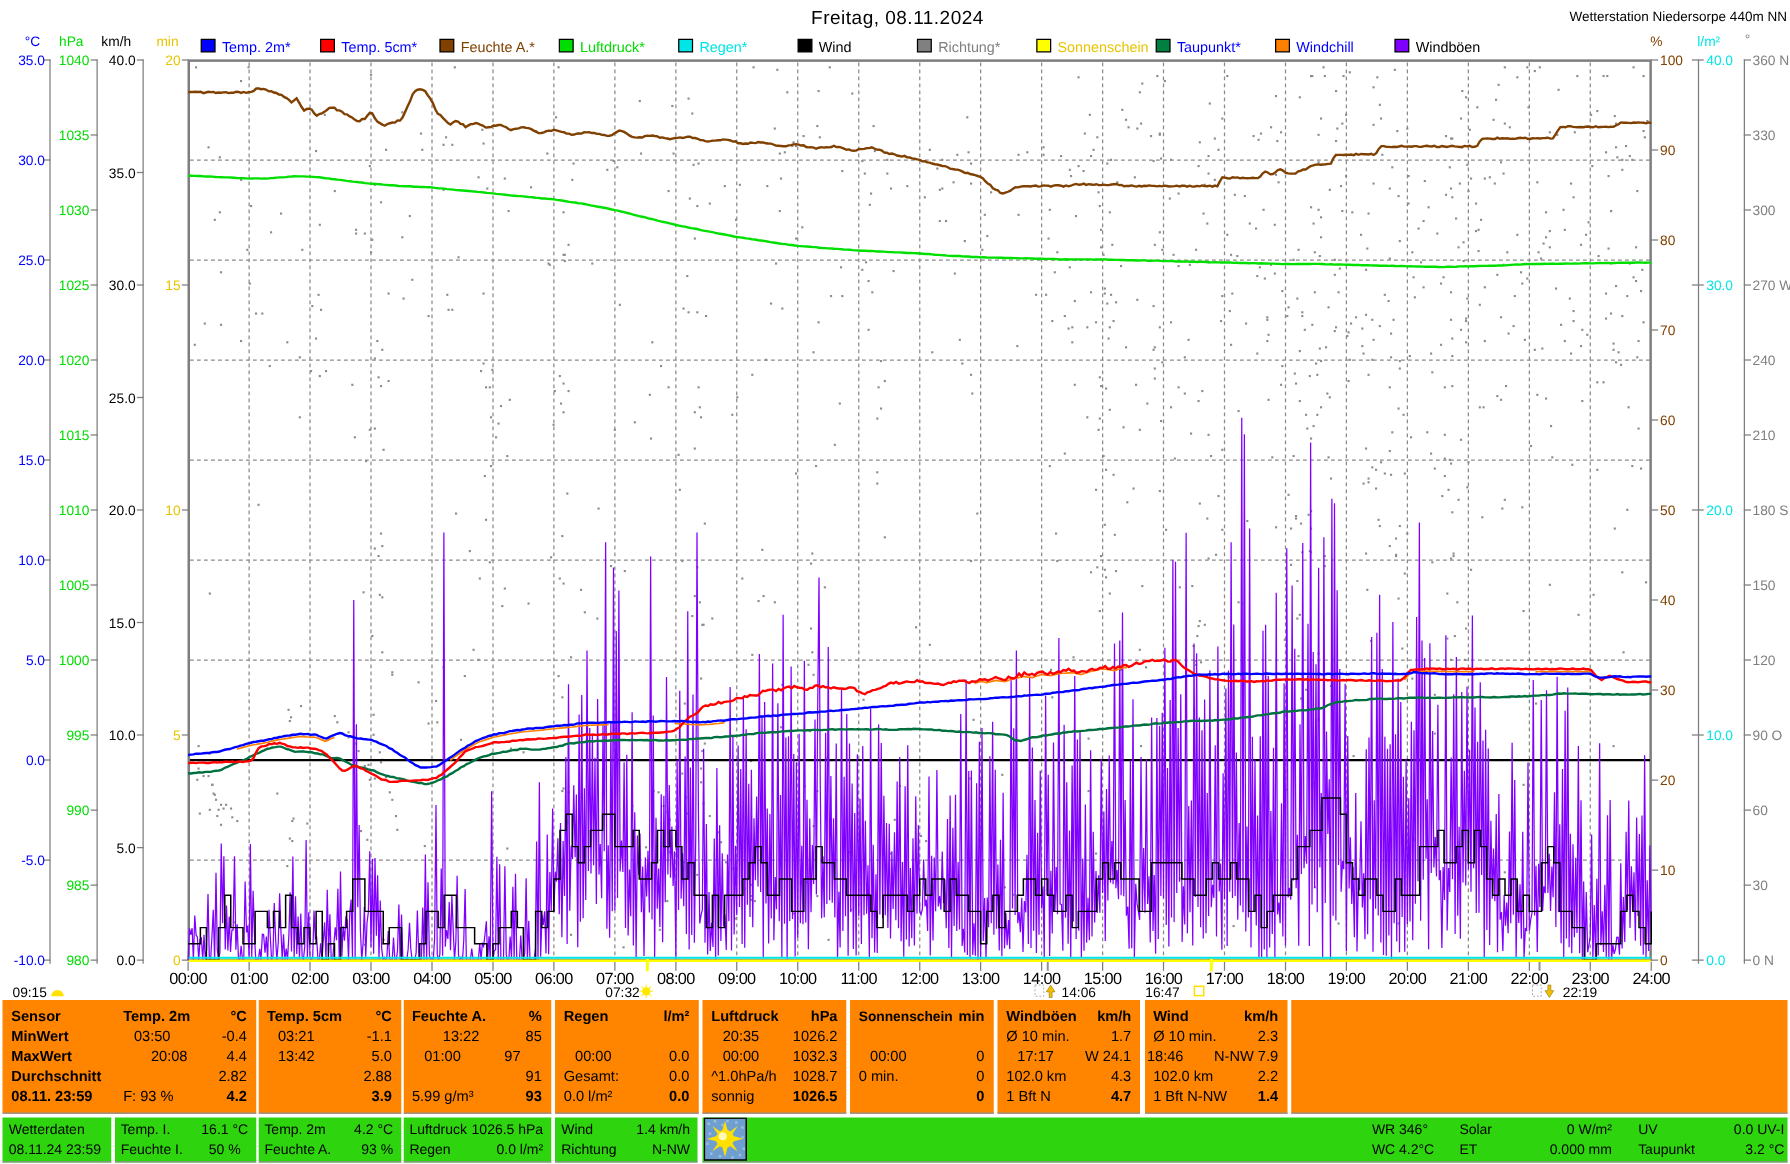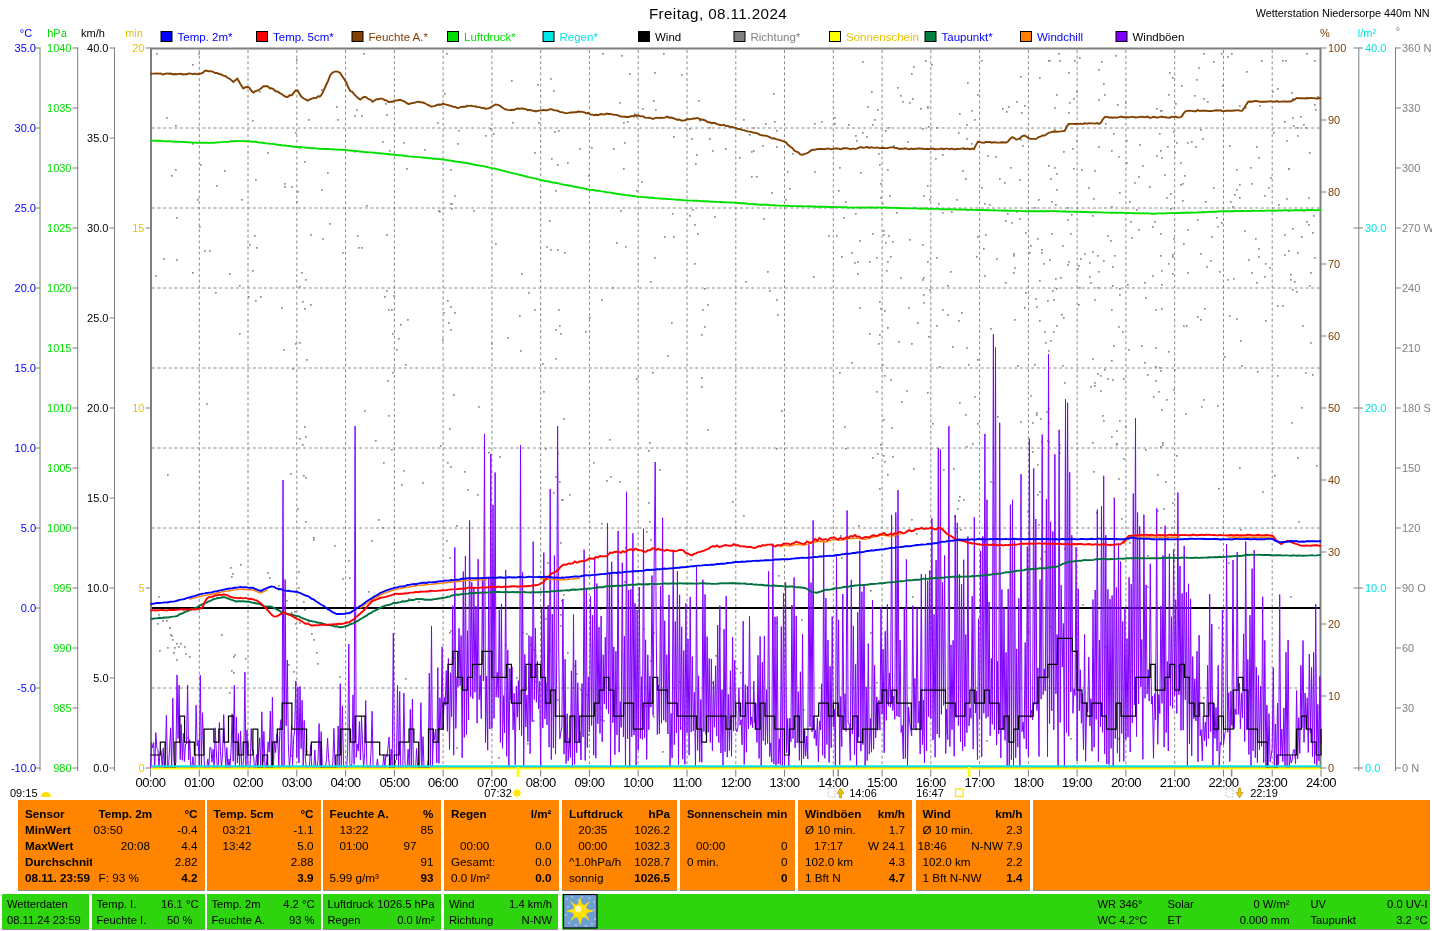--- a/index.html
+++ b/index.html
@@ -1391,21 +1391,21 @@
 <path d="M1123.5 543.9 L1125.9 540.9 L1128.4 538.0 L1130.8 537.8 L1133.2 537.6 L1135.7 537.3 L1138.1 537.1 L1140.5 536.9 L1143.0 536.9 L1145.4 537.0 L1147.9 537.0 L1150.3 537.0 L1152.7 537.1 L1155.2 537.1 L1157.6 537.2 L1160.1 537.2 L1162.5 537.2 L1164.9 537.2 L1167.4 537.2 L1169.8 537.2 L1172.2 537.2 L1174.7 537.2 L1177.1 537.2 L1179.6 537.1" fill="none" stroke="#ff8000" stroke-width="1.4"></path>
 <path d="M1228.3 537.2 L1230.9 537.2 L1233.5 537.2 L1236.1 537.2 L1238.7 537.2 L1241.2 537.2 L1243.8 537.2 L1246.4 537.2 L1249.0 537.2 L1251.6 537.2 L1254.2 537.2 L1256.7 537.2 L1259.3 537.2 L1261.9 537.2 L1264.5 537.2 L1267.1 537.2 L1269.6 537.2 L1272.2 537.2" fill="none" stroke="#ff8000" stroke-width="1.4"></path>
 <path d="M150.5 73.8 L152.5 73.6 L154.5 73.6 L156.6 73.4 L158.6 73.6 L160.6 73.4 L162.6 74.5 L164.6 74.0 L166.6 73.4 L168.7 73.7 L170.7 73.5 L172.7 74.4 L174.7 74.0 L176.7 74.2 L178.8 73.9 L180.8 73.8 L182.8 74.5 L184.8 74.2 L186.8 74.2 L188.8 73.4 L190.9 73.6 L192.9 74.3 L194.9 73.6 L196.9 74.3 L198.9 73.8 L201.0 73.5 L203.0 72.7 L205.0 70.7 L207.0 70.8 L209.0 71.4 L211.0 71.1 L213.1 71.8 L215.1 73.1 L217.1 72.9 L219.1 74.0 L221.1 74.4 L223.2 75.6 L225.2 75.9 L227.2 77.5 L229.2 78.5 L231.2 79.9 L233.2 82.0 L235.3 80.3 L237.3 78.7 L239.3 82.1 L241.3 85.6 L243.3 88.5 L245.4 87.2 L247.4 87.0 L249.4 87.7 L251.4 90.8 L253.4 92.6 L255.4 91.2 L257.5 90.7 L259.5 89.5 L261.5 88.0 L263.5 86.3 L265.5 86.2 L267.6 86.1 L269.6 88.2 L271.6 88.3 L273.6 89.3 L275.6 91.3 L277.6 91.5 L279.7 93.1 L281.7 94.0 L283.7 95.7 L285.7 96.8 L287.7 97.0 L289.7 95.2 L291.8 95.2 L293.8 92.6 L295.8 90.3 L297.8 90.7 L299.8 94.4 L301.9 97.3 L303.9 98.5 L305.9 99.7 L307.9 100.6 L309.9 99.3 L311.9 98.6 L314.0 98.0 L316.0 98.1 L318.0 96.3 L320.0 96.5 L322.0 94.0 L324.1 89.5 L326.1 85.0 L328.1 80.9 L330.1 75.4 L332.1 73.0 L334.1 71.8 L336.2 71.4 L338.2 71.9 L340.2 73.0 L342.2 76.2 L344.2 78.9 L346.3 82.5 L348.3 87.6 L350.3 91.0 L352.3 91.9 L354.3 94.3 L356.3 96.3 L358.4 98.4 L360.4 99.6 L362.4 97.9 L364.4 96.8 L366.4 97.3 L368.5 99.1 L370.5 99.5 L372.5 101.8 L374.5 100.5 L376.5 99.3 L378.5 99.3 L380.6 98.4 L382.6 98.9 L384.6 100.0 L386.6 100.6 L388.6 102.1 L390.7 101.8 L392.7 101.7 L394.7 100.4 L396.7 100.6 L398.7 100.0 L400.7 99.9 L402.8 101.0 L404.8 101.7 L406.8 103.2 L408.8 104.1 L410.8 103.3 L412.9 103.0 L414.9 102.7 L416.9 101.9 L418.9 101.8 L420.9 102.3 L422.9 102.5 L425.0 103.3 L427.0 104.5 L429.0 105.5 L431.0 106.5 L433.0 106.4 L435.1 105.9 L437.1 104.9 L439.1 104.5 L441.1 104.7 L443.1 103.8 L445.1 104.3 L447.2 104.9 L449.2 105.5 L451.2 105.8 L453.2 106.8 L455.2 106.9 L457.3 107.9 L459.3 107.6 L461.3 106.9 L463.3 106.7 L465.3 106.9 L467.3 105.8 L469.4 105.9 L471.4 105.7 L473.4 106.4 L475.4 106.3 L477.4 107.1 L479.5 107.1 L481.5 107.9 L483.5 108.0 L485.5 108.7 L487.5 108.6 L489.5 108.1 L491.6 106.7 L493.6 105.5 L495.6 104.4 L497.6 104.9 L499.6 105.7 L501.7 107.0 L503.7 108.5 L505.7 109.5 L507.7 109.9 L509.7 110.1 L511.7 109.8 L513.8 110.0 L515.8 108.9 L517.8 108.5 L519.8 108.7 L521.8 108.4 L523.8 108.8 L525.9 109.1 L527.9 110.2 L529.9 109.9 L531.9 110.5 L533.9 110.8 L536.0 111.4 L538.0 110.9 L540.0 110.4 L542.0 110.3 L544.0 109.9 L546.0 110.4 L548.1 109.9 L550.1 109.3 L552.1 109.4 L554.1 110.4 L556.1 110.4 L558.2 111.0 L560.2 112.1 L562.2 112.1 L564.2 112.9 L566.2 113.2 L568.2 112.9 L570.3 112.5 L572.3 112.5 L574.3 112.2 L576.3 112.2 L578.3 111.5 L580.4 111.7 L582.4 111.9 L584.4 112.4 L586.4 113.3 L588.4 113.0 L590.4 114.6 L592.5 114.6 L594.5 115.2 L596.5 114.8 L598.5 115.0 L600.5 114.0 L602.6 114.3 L604.6 114.5 L606.6 113.6 L608.6 114.0 L610.6 113.9 L612.6 114.6 L614.7 114.8 L616.7 114.9 L618.7 115.6 L620.7 116.5 L622.7 116.6 L624.8 116.8 L626.8 117.0 L628.8 117.0 L630.8 116.3 L632.8 116.1 L634.8 115.5 L636.9 115.3 L638.9 115.7 L640.9 116.4 L642.9 116.2 L644.9 117.6 L647.0 117.9 L649.0 117.7 L651.0 118.1 L653.0 119.0 L655.0 118.2 L657.0 117.7 L659.1 118.1 L661.1 117.8 L663.1 117.9 L665.1 117.6 L667.1 116.6 L669.2 117.7 L671.2 117.5 L673.2 118.1 L675.2 118.9 L677.2 119.8 L679.2 119.5 L681.3 120.5 L683.3 120.6 L685.3 120.3 L687.3 119.1 L689.3 119.3 L691.4 119.1 L693.4 118.5 L695.4 118.5 L697.4 117.9 L699.4 118.8 L701.4 119.7 L703.5 119.8 L705.5 120.5 L707.5 122.1 L709.5 122.2 L711.5 123.2 L713.6 122.8 L715.6 123.4 L717.6 124.4 L719.6 124.8 L721.6 125.3 L723.6 124.7 L725.7 125.9 L727.7 126.0 L729.7 126.7 L731.7 127.0 L733.7 127.5 L735.8 127.9 L737.8 129.1 L739.8 128.9 L741.8 129.9 L743.8 130.1 L745.8 130.8 L747.9 131.4 L749.9 131.6 L751.9 132.2 L753.9 132.8 L755.9 132.9 L757.9 133.6 L760.0 134.9 L762.0 135.2 L764.0 135.6 L766.0 135.7 L768.0 136.3 L770.1 137.3 L772.1 138.5 L774.1 138.2 L776.1 139.2 L778.1 139.6 L780.1 140.1 L782.2 140.8 L784.2 141.5 L786.2 142.6 L788.2 145.0 L790.2 146.8 L792.3 148.0 L794.3 150.6 L796.3 151.7 L798.3 152.3 L800.3 154.4 L802.3 154.8 L804.4 154.1 L806.4 153.4 L808.4 152.5 L810.4 150.9 L812.4 149.7 L814.5 149.9 L816.5 149.3 L818.5 149.0 L820.5 148.9 L822.5 149.0 L824.5 149.2 L826.6 148.7 L828.6 148.4 L830.6 149.3 L832.6 149.1 L834.6 148.4 L836.7 148.5 L838.7 148.6 L840.7 149.3 L842.7 148.5 L844.7 148.2 L846.7 148.2 L848.8 148.6 L850.8 149.3 L852.8 148.4 L854.8 149.1 L856.8 148.6 L858.9 147.6 L860.9 147.1 L862.9 147.8 L864.9 147.6 L866.9 146.9 L868.9 147.9 L871.0 147.3 L873.0 147.6 L875.0 147.9 L877.0 147.4 L879.0 148.1 L881.1 148.0 L883.1 147.7 L885.1 148.1 L887.1 148.1 L889.1 147.6 L891.1 147.4 L893.2 147.2 L895.2 148.1 L897.2 148.0 L899.2 149.0 L901.2 148.7 L903.3 148.8 L905.3 148.3 L907.3 148.9 L909.3 149.3 L911.3 148.6 L913.3 149.2 L915.4 148.6 L917.4 148.8 L919.4 148.3 L921.4 148.7 L923.4 148.7 L925.5 149.1 L927.5 148.7 L929.5 149.1 L931.5 148.5 L933.5 148.8 L935.5 149.2 L937.6 149.1 L939.6 148.9 L941.6 148.5 L943.6 149.2 L945.6 148.6 L947.7 148.6 L949.7 149.3 L951.7 148.6 L953.7 149.3 L955.7 149.2 L957.7 148.7 L959.8 149.1 L961.8 148.4 L963.8 148.8 L965.8 149.0 L967.8 148.5 L969.9 149.3 L971.9 148.5 L973.9 149.1 L975.9 145.1 L977.9 141.8 L979.9 142.1 L982.0 142.6 L984.0 142.8 L986.0 141.8 L988.0 142.1 L990.0 142.0 L992.0 142.7 L994.1 142.2 L996.1 142.5 L998.1 142.6 L1000.1 142.5 L1002.1 142.2 L1004.2 142.5 L1006.2 142.5 L1008.2 141.2 L1010.2 138.7 L1012.2 137.2 L1014.2 138.0 L1016.3 139.5 L1018.3 139.2 L1020.3 137.9 L1022.3 136.0 L1024.3 135.5 L1026.4 136.5 L1028.4 138.1 L1030.4 138.7 L1032.4 138.9 L1034.4 138.9 L1036.4 138.9 L1038.5 137.1 L1040.5 136.7 L1042.5 135.5 L1044.5 135.6 L1046.5 134.2 L1048.6 132.8 L1050.6 132.3 L1052.6 131.7 L1054.6 131.5 L1056.6 131.8 L1058.6 131.6 L1060.7 131.4 L1062.7 131.1 L1064.7 130.9 L1066.7 126.6 L1068.7 124.0 L1070.8 123.9 L1072.8 123.9 L1074.8 124.0 L1076.8 123.8 L1078.8 123.9 L1080.8 123.6 L1082.9 124.1 L1084.9 123.1 L1086.9 123.8 L1088.9 123.1 L1090.9 123.4 L1093.0 123.4 L1095.0 123.6 L1097.0 123.1 L1099.0 124.0 L1101.0 122.5 L1103.0 119.1 L1105.1 116.9 L1107.1 116.9 L1109.1 117.5 L1111.1 117.5 L1113.1 117.7 L1115.2 117.4 L1117.2 117.6 L1119.2 117.2 L1121.2 116.6 L1123.2 117.3 L1125.2 117.3 L1127.3 117.2 L1129.3 117.4 L1131.3 116.9 L1133.3 116.9 L1135.3 117.5 L1137.4 117.4 L1139.4 116.9 L1141.4 116.6 L1143.4 117.0 L1145.4 117.2 L1147.4 116.6 L1149.5 117.7 L1151.5 117.6 L1153.5 116.8 L1155.5 117.2 L1157.5 117.6 L1159.6 117.1 L1161.6 116.6 L1163.6 117.1 L1165.6 117.3 L1167.6 117.6 L1169.6 117.6 L1171.7 116.7 L1173.7 117.1 L1175.7 116.6 L1177.7 117.6 L1179.7 117.4 L1181.8 116.6 L1183.8 113.2 L1185.8 111.1 L1187.8 110.9 L1189.8 110.7 L1191.8 110.9 L1193.9 111.2 L1195.9 111.2 L1197.9 110.1 L1199.9 111.0 L1201.9 110.6 L1204.0 110.8 L1206.0 110.6 L1208.0 111.1 L1210.0 110.9 L1212.0 111.1 L1214.0 110.6 L1216.1 110.2 L1218.1 110.5 L1220.1 110.2 L1222.1 111.0 L1224.1 111.2 L1226.1 110.6 L1228.2 110.7 L1230.2 110.6 L1232.2 110.8 L1234.2 110.5 L1236.2 110.4 L1238.3 110.2 L1240.3 110.9 L1242.3 110.7 L1244.3 107.7 L1246.3 104.5 L1248.3 101.7 L1250.4 101.5 L1252.4 101.8 L1254.4 101.0 L1256.4 100.9 L1258.4 101.5 L1260.5 101.7 L1262.5 101.8 L1264.5 101.6 L1266.5 101.8 L1268.5 101.4 L1270.5 101.2 L1272.6 101.6 L1274.6 101.8 L1276.6 101.0 L1278.6 101.8 L1280.6 101.6 L1282.7 101.5 L1284.7 101.4 L1286.7 101.7 L1288.7 101.4 L1290.7 101.5 L1292.7 100.4 L1294.8 99.4 L1296.8 97.9 L1298.8 98.2 L1300.8 98.1 L1302.8 98.3 L1304.9 98.5 L1306.9 98.0 L1308.9 98.2 L1310.9 97.9 L1312.9 98.1 L1314.9 98.2 L1317.0 98.7 L1319.0 98.0 L1321.0 98.5" fill="none" stroke="#804000" stroke-width="1.9"></path>
 <path d="M150.5 140.5 L152.9 140.6 L155.4 140.7 L157.8 140.8 L160.3 140.8 L162.7 141.1 L165.1 141.2 L167.6 141.2 L170.0 141.3 L172.4 141.6 L174.9 141.7 L177.3 141.8 L179.8 141.9 L182.2 141.9 L184.6 142.0 L187.1 142.2 L189.5 142.4 L192.0 142.5 L194.4 142.6 L196.8 142.7 L199.3 142.9 L201.7 142.8 L204.1 142.7 L206.6 142.7 L209.0 142.9 L211.5 142.8 L213.9 142.9 L216.3 142.5 L218.8 142.4 L221.2 142.1 L223.7 141.9 L226.1 141.9 L228.5 141.7 L231.0 141.3 L233.4 141.2 L235.8 141.0 L238.3 141.1 L240.7 141.1 L243.2 141.1 L245.6 141.3 L248.0 141.3 L250.5 141.5 L252.9 141.7 L255.4 141.8 L257.8 142.2 L260.2 142.6 L262.7 142.7 L265.1 143.2 L267.6 143.4 L270.0 143.7 L272.4 143.9 L274.9 144.3 L277.3 144.7 L279.7 145.0 L282.2 145.3 L284.6 145.5 L287.1 145.8 L289.5 146.0 L291.9 146.5 L294.4 146.7 L296.8 147.1 L299.3 147.0 L301.7 147.3 L304.1 147.4 L306.6 147.7 L309.0 147.9 L311.4 148.2 L313.9 148.2 L316.3 148.4 L318.8 148.8 L321.2 148.9 L323.6 149.0 L326.1 149.0 L328.5 149.0 L331.0 149.4 L333.4 149.3 L335.8 149.6 L338.3 149.6 L340.7 149.7 L343.1 149.8 L345.6 149.9 L348.0 150.3 L350.5 150.6 L352.9 150.7 L355.3 150.9 L357.8 151.3 L360.2 151.5 L362.7 151.7 L365.1 152.1 L367.5 152.2 L370.0 152.4 L372.4 152.6 L374.8 152.8 L377.3 153.1 L379.7 153.2 L382.2 153.5 L384.6 153.7 L387.0 154.0 L389.5 154.3 L391.9 154.5 L394.4 154.7 L396.8 155.1 L399.2 155.3 L401.7 155.5 L404.1 155.8 L406.5 156.1 L409.0 156.4 L411.4 156.6 L413.9 156.8 L416.3 156.9 L418.7 157.1 L421.2 157.4 L423.6 157.7 L426.1 157.8 L428.5 158.2 L430.9 158.3 L433.4 158.8 L435.8 158.8 L438.2 159.1 L440.7 159.2 L443.1 159.5 L445.6 159.9 L448.0 160.2 L450.4 160.6 L452.9 161.0 L455.3 161.5 L457.8 161.8 L460.2 162.0 L462.6 162.6 L465.1 162.7 L467.5 163.2 L469.9 163.7 L472.4 164.3 L474.8 164.7 L477.3 165.2 L479.7 165.6 L482.1 166.0 L484.6 166.4 L487.0 167.0 L489.5 167.6 L491.9 168.1 L494.3 168.5 L496.8 169.2 L499.2 169.7 L501.7 170.4 L504.1 170.9 L506.5 171.7 L509.0 172.3 L511.4 172.9 L513.8 173.4 L516.3 173.9 L518.7 174.7 L521.2 175.2 L523.6 175.7 L526.0 176.5 L528.5 177.1 L530.9 177.6 L533.4 178.1 L535.8 178.7 L538.2 179.3 L540.7 180.0 L543.1 180.5 L545.5 181.0 L548.0 181.3 L550.4 182.0 L552.9 182.5 L555.3 182.8 L557.7 183.2 L560.2 183.9 L562.6 184.5 L565.1 184.9 L567.5 185.3 L569.9 185.7 L572.4 186.3 L574.8 186.8 L577.2 187.2 L579.7 187.6 L582.1 188.1 L584.6 188.6 L587.0 189.2 L589.4 189.6 L591.9 189.9 L594.3 190.2 L596.8 190.7 L599.2 190.9 L601.6 191.4 L604.1 191.6 L606.5 192.2 L608.9 192.4 L611.4 192.7 L613.8 193.2 L616.3 193.7 L618.7 194.0 L621.1 194.4 L623.6 194.8 L626.0 195.1 L628.5 195.3 L630.9 195.8 L633.3 196.0 L635.8 196.4 L638.2 196.7 L640.6 196.9 L643.1 197.1 L645.5 197.2 L648.0 197.4 L650.4 197.7 L652.8 197.7 L655.3 198.2 L657.7 198.4 L660.2 198.5 L662.6 198.7 L665.0 198.8 L667.5 199.0 L669.9 199.1 L672.3 199.3 L674.8 199.6 L677.2 199.7 L679.7 199.8 L682.1 200.1 L684.5 200.3 L687.0 200.4 L689.4 200.6 L691.9 200.6 L694.3 200.8 L696.7 200.7 L699.2 200.9 L701.6 201.2 L704.0 201.2 L706.5 201.3 L708.9 201.5 L711.4 201.7 L713.8 201.7 L716.2 201.9 L718.7 201.9 L721.1 202.0 L723.6 202.2 L726.0 202.4 L728.4 202.4 L730.9 202.5 L733.3 202.6 L735.8 202.8 L738.2 203.0 L740.6 203.2 L743.1 203.2 L745.5 203.5 L747.9 203.8 L750.4 203.9 L752.8 204.1 L755.3 204.2 L757.7 204.5 L760.1 204.7 L762.6 204.8 L765.0 204.8 L767.5 204.8 L769.9 205.1 L772.3 205.2 L774.8 205.2 L777.2 205.6 L779.6 205.6 L782.1 205.6 L784.5 205.9 L787.0 205.8 L789.4 206.0 L791.8 206.1 L794.3 206.1 L796.7 206.1 L799.2 206.2 L801.6 206.2 L804.0 206.4 L806.5 206.4 L808.9 206.3 L811.3 206.5 L813.8 206.5 L816.2 206.7 L818.7 206.7 L821.1 206.6 L823.5 206.7 L826.0 206.8 L828.4 207.0 L830.9 207.0 L833.3 206.9 L835.7 207.1 L838.2 207.1 L840.6 207.1 L843.0 207.2 L845.5 207.3 L847.9 207.5 L850.4 207.6 L852.8 207.4 L855.2 207.6 L857.7 207.5 L860.1 207.5 L862.6 207.5 L865.0 207.6 L867.4 207.5 L869.9 207.5 L872.3 207.5 L874.7 207.7 L877.2 207.5 L879.6 207.6 L882.1 207.5 L884.5 207.5 L886.9 207.8 L889.4 207.8 L891.8 207.9 L894.3 207.9 L896.7 208.0 L899.1 208.0 L901.6 208.2 L904.0 208.2 L906.4 208.2 L908.9 208.4 L911.3 208.4 L913.8 208.3 L916.2 208.3 L918.6 208.6 L921.1 208.7 L923.5 208.5 L926.0 208.5 L928.4 208.7 L930.8 208.9 L933.3 208.9 L935.7 208.8 L938.1 208.9 L940.6 209.2 L943.0 209.2 L945.5 209.2 L947.9 209.3 L950.3 209.2 L952.8 209.4 L955.2 209.3 L957.7 209.6 L960.1 209.5 L962.5 209.4 L965.0 209.6 L967.4 209.8 L969.9 209.9 L972.3 209.8 L974.7 209.9 L977.2 210.0 L979.6 210.0 L982.0 210.0 L984.5 210.0 L986.9 210.3 L989.4 210.2 L991.8 210.4 L994.2 210.3 L996.7 210.4 L999.1 210.6 L1001.6 210.5 L1004.0 210.5 L1006.4 210.8 L1008.9 210.6 L1011.3 210.8 L1013.7 210.8 L1016.2 210.9 L1018.6 210.9 L1021.1 211.1 L1023.5 211.1 L1025.9 211.3 L1028.4 211.2 L1030.8 211.2 L1033.3 211.3 L1035.7 211.3 L1038.1 211.2 L1040.6 211.2 L1043.0 211.1 L1045.4 211.2 L1047.9 211.2 L1050.3 211.1 L1052.8 211.1 L1055.2 211.1 L1057.6 211.2 L1060.1 211.4 L1062.5 211.5 L1065.0 211.4 L1067.4 211.7 L1069.8 211.6 L1072.3 211.6 L1074.7 211.7 L1077.1 211.8 L1079.6 211.7 L1082.0 212.0 L1084.5 212.0 L1086.9 211.9 L1089.3 212.2 L1091.8 212.2 L1094.2 212.2 L1096.7 212.3 L1099.1 212.4 L1101.5 212.4 L1104.0 212.6 L1106.4 212.6 L1108.8 212.6 L1111.3 212.7 L1113.7 212.6 L1116.2 212.8 L1118.6 212.9 L1121.0 212.8 L1123.5 212.9 L1125.9 213.1 L1128.4 213.0 L1130.8 213.1 L1133.2 213.2 L1135.7 213.2 L1138.1 213.3 L1140.5 213.4 L1143.0 213.3 L1145.4 213.4 L1147.9 213.4 L1150.3 213.6 L1152.7 213.7 L1155.2 213.7 L1157.6 213.4 L1160.1 213.4 L1162.5 213.5 L1164.9 213.4 L1167.4 213.1 L1169.8 213.1 L1172.2 213.0 L1174.7 213.1 L1177.1 212.9 L1179.6 213.0 L1182.0 212.8 L1184.4 212.7 L1186.9 212.7 L1189.3 212.7 L1191.8 212.5 L1194.2 212.6 L1196.6 212.6 L1199.1 212.3 L1201.5 212.4 L1204.0 212.3 L1206.4 212.1 L1208.8 211.9 L1211.3 211.7 L1213.7 211.6 L1216.1 211.7 L1218.6 211.4 L1221.0 211.2 L1223.5 211.3 L1225.9 211.1 L1228.3 211.2 L1230.8 211.2 L1233.2 211.2 L1235.7 211.0 L1238.1 211.1 L1240.5 210.9 L1243.0 211.0 L1245.4 211.1 L1247.8 211.0 L1250.3 211.0 L1252.7 210.8 L1255.2 210.9 L1257.6 210.9 L1260.0 210.8 L1262.5 210.9 L1264.9 210.7 L1267.4 210.6 L1269.8 210.6 L1272.2 210.7 L1274.7 210.7 L1277.1 210.5 L1279.5 210.4 L1282.0 210.5 L1284.4 210.4 L1286.9 210.3 L1289.3 210.5 L1291.7 210.4 L1294.2 210.3 L1296.6 210.2 L1299.1 210.1 L1301.5 210.2 L1303.9 210.1 L1306.4 210.2 L1308.8 210.0 L1311.2 210.0 L1313.7 210.1 L1316.1 210.2 L1318.6 210.1 L1321.0 210.0" fill="none" stroke="#00e000" stroke-width="1.9"></path>
 <path d="M150.5 618.6 L152.8 618.8 L155.0 618.4 L157.3 618.2 L159.5 617.8 L161.8 618.1 L164.0 617.5 L166.3 617.5 L168.5 617.5 L170.8 616.9 L173.0 616.6 L175.3 616.4 L177.5 615.8 L179.8 614.2 L182.0 613.5 L184.3 612.4 L186.5 611.3 L188.8 610.6 L191.0 609.6 L193.3 608.6 L195.5 607.8 L197.8 606.8 L200.0 605.4 L202.3 604.5 L204.5 603.1 L206.8 602.6 L209.0 601.3 L211.3 600.3 L213.5 599.2 L215.8 598.7 L218.0 598.0 L220.3 597.7 L222.5 597.3 L224.8 597.3 L227.0 598.2 L229.3 599.2 L231.5 599.7 L233.8 600.7 L236.0 601.5 L238.3 601.3 L240.5 601.1 L242.8 601.2 L245.0 601.5 L247.3 601.8 L249.5 601.7 L251.8 602.6 L254.0 602.8 L256.3 603.5 L258.5 603.5 L260.8 604.7 L263.0 605.6 L265.3 606.6 L267.6 606.5 L269.8 606.4 L272.1 606.9 L274.3 608.2 L276.6 609.3 L278.8 610.4 L281.1 611.8 L283.3 612.6 L285.6 613.2 L287.8 614.0 L290.1 614.2 L292.3 614.8 L294.6 615.5 L296.8 616.0 L299.1 616.4 L301.3 617.7 L303.6 618.7 L305.8 619.4 L308.1 620.3 L310.3 620.8 L312.6 621.5 L314.8 621.6 L317.1 622.5 L319.3 622.8 L321.6 623.1 L323.8 623.8 L326.1 624.6 L328.3 625.1 L330.6 625.4 L332.8 625.8 L335.1 626.5 L337.3 626.3 L339.6 627.3 L341.8 627.2 L344.1 626.7 L346.3 626.0 L348.6 625.2 L350.8 624.0 L353.1 623.3 L355.3 621.9 L357.6 621.1 L359.8 619.5 L362.1 618.3 L364.3 616.8 L366.6 615.6 L368.8 613.8 L371.1 612.9 L373.3 611.3 L375.6 610.4 L377.8 609.1 L380.1 607.9 L382.3 606.8 L384.6 605.9 L386.9 605.1 L389.1 604.8 L391.4 604.1 L393.6 603.0 L395.9 603.0 L398.1 602.5 L400.4 602.1 L402.6 601.3 L404.9 601.5 L407.1 600.8 L409.4 600.3 L411.6 599.9 L413.9 600.0 L416.1 599.0 L418.4 599.1 L420.6 598.9 L422.9 599.3 L425.1 599.7 L427.4 599.7 L429.6 599.7 L431.9 599.7 L434.1 599.1 L436.4 599.0 L438.6 598.5 L440.9 598.2 L443.1 597.7 L445.4 597.6 L447.6 596.8 L449.9 596.6 L452.1 595.5 L454.4 594.9 L456.6 594.5 L458.9 594.8 L461.1 594.2 L463.4 593.9 L465.6 593.9 L467.9 593.6 L470.1 593.0 L472.4 593.0 L474.6 593.2 L476.9 592.7 L479.1 592.7 L481.4 592.8 L483.6 592.4 L485.9 592.6 L488.1 592.4 L490.4 592.4 L492.6 591.9 L494.9 592.0 L497.1 591.9 L499.4 592.0 L501.7 592.1 L503.9 592.2 L506.2 591.9 L508.4 592.2 L510.7 592.1 L512.9 592.0 L515.2 592.2 L517.4 592.0 L519.7 592.4 L521.9 592.3 L524.2 591.9 L526.4 592.4 L528.7 592.4 L530.9 592.5 L533.2 592.0 L535.4 592.4 L537.7 592.2 L539.9 592.2 L542.2 591.9 L544.4 591.9 L546.7 591.8 L548.9 591.9 L551.2 591.3 L553.4 591.2 L555.7 591.1 L557.9 590.8 L560.2 590.8 L562.4 590.6 L564.7 590.4 L566.9 590.3 L569.2 590.5 L571.4 589.7 L573.7 589.5 L575.9 589.8 L578.2 589.6 L580.4 589.2 L582.7 589.2 L584.9 588.8 L587.2 588.8 L589.4 588.5 L591.7 588.4 L593.9 587.9 L596.2 587.8 L598.4 587.3 L600.7 587.3 L602.9 587.2 L605.2 586.5 L607.4 586.3 L609.7 586.2 L611.9 586.3 L614.2 586.0 L616.4 585.8 L618.7 585.7 L621.0 585.8 L623.2 585.5 L625.5 585.1 L627.7 585.1 L630.0 584.8 L632.2 584.8 L634.5 584.7 L636.7 584.5 L639.0 584.3 L641.2 584.3 L643.5 584.5 L645.7 584.2 L648.0 584.2 L650.2 583.9 L652.5 583.9 L654.7 584.0 L657.0 584.1 L659.2 583.9 L661.5 583.9 L663.7 583.5 L666.0 583.4 L668.2 583.8 L670.5 583.5 L672.7 583.3 L675.0 583.5 L677.2 583.7 L679.5 583.3 L681.7 583.4 L684.0 583.5 L686.2 583.4 L688.5 583.5 L690.7 583.5 L693.0 583.4 L695.2 583.6 L697.5 583.7 L699.7 583.4 L702.0 583.2 L704.2 583.3 L706.5 583.7 L708.7 583.4 L711.0 583.9 L713.2 583.9 L715.5 583.9 L717.7 583.8 L720.0 583.4 L722.2 583.3 L724.5 583.4 L726.7 583.2 L729.0 583.4 L731.2 583.0 L733.5 583.2 L735.8 583.2 L738.0 583.5 L740.3 583.5 L742.5 583.6 L744.8 583.5 L747.0 584.0 L749.3 584.1 L751.5 583.9 L753.8 584.6 L756.0 584.5 L758.3 584.9 L760.5 584.8 L762.8 585.0 L765.0 585.5 L767.3 585.2 L769.5 585.6 L771.8 585.7 L774.0 585.5 L776.3 585.7 L778.5 586.1 L780.8 585.9 L783.0 586.4 L785.3 586.3 L787.5 586.7 L789.8 586.5 L792.0 586.5 L794.3 586.8 L796.5 587.4 L798.8 587.3 L801.0 587.5 L803.3 587.7 L805.5 588.1 L807.8 589.2 L810.0 591.0 L812.3 592.4 L814.5 592.4 L816.8 592.8 L819.0 592.0 L821.3 591.4 L823.5 590.5 L825.8 589.8 L828.0 589.8 L830.3 589.6 L832.5 589.0 L834.8 588.3 L837.0 588.4 L839.3 587.9 L841.5 587.6 L843.8 587.0 L846.0 586.8 L848.3 586.8 L850.5 586.0 L852.8 586.0 L855.1 585.5 L857.3 585.4 L859.6 584.9 L861.8 585.2 L864.1 584.9 L866.3 584.7 L868.6 584.5 L870.8 584.0 L873.1 584.0 L875.3 583.9 L877.6 583.6 L879.8 583.2 L882.1 583.2 L884.3 583.0 L886.6 582.6 L888.8 582.4 L891.1 582.3 L893.3 582.1 L895.6 582.0 L897.8 581.6 L900.1 581.1 L902.3 581.2 L904.6 580.9 L906.8 580.5 L909.1 580.3 L911.3 580.4 L913.6 580.0 L915.8 579.6 L918.1 579.8 L920.3 579.5 L922.6 578.9 L924.8 578.6 L927.1 578.9 L929.3 578.7 L931.6 578.1 L933.8 578.2 L936.1 577.8 L938.3 578.1 L940.6 577.7 L942.8 577.7 L945.1 577.5 L947.3 577.1 L949.6 577.1 L951.8 576.8 L954.1 576.6 L956.3 576.7 L958.6 576.5 L960.8 576.8 L963.1 576.6 L965.3 576.6 L967.6 576.3 L969.9 576.6 L972.1 576.0 L974.4 576.3 L976.6 575.9 L978.9 575.7 L981.1 575.5 L983.4 575.6 L985.6 575.0 L987.9 574.6 L990.1 574.9 L992.4 574.2 L994.6 573.9 L996.9 573.8 L999.1 573.6 L1001.4 573.4 L1003.6 572.9 L1005.9 572.3 L1008.1 572.3 L1010.4 572.0 L1012.6 571.5 L1014.9 571.3 L1017.1 570.8 L1019.4 570.6 L1021.6 570.4 L1023.9 570.2 L1026.1 569.4 L1028.4 569.2 L1030.6 569.3 L1032.9 569.0 L1035.1 568.8 L1037.4 568.7 L1039.6 568.3 L1041.9 568.2 L1044.1 568.3 L1046.4 568.0 L1048.6 567.5 L1050.9 567.5 L1053.1 566.7 L1055.4 567.0 L1057.6 566.4 L1059.9 565.5 L1062.1 564.2 L1064.4 563.4 L1066.6 562.7 L1068.9 561.8 L1071.1 561.6 L1073.4 561.5 L1075.6 560.9 L1077.9 560.9 L1080.1 560.7 L1082.4 560.5 L1084.6 559.9 L1086.9 560.2 L1089.2 560.1 L1091.4 560.1 L1093.7 559.9 L1095.9 559.2 L1098.2 559.2 L1100.4 559.0 L1102.7 558.9 L1104.9 558.9 L1107.2 559.2 L1109.4 559.2 L1111.7 559.0 L1113.9 559.1 L1116.2 558.9 L1118.4 558.5 L1120.7 558.6 L1122.9 558.8 L1125.2 558.5 L1127.4 558.2 L1129.7 558.1 L1131.9 558.2 L1134.2 558.1 L1136.4 558.0 L1138.7 558.2 L1140.9 558.3 L1143.2 558.1 L1145.4 558.3 L1147.7 558.4 L1149.9 558.2 L1152.2 558.1 L1154.4 558.3 L1156.7 558.3 L1158.9 558.2 L1161.2 558.1 L1163.4 557.7 L1165.7 558.0 L1167.9 557.7 L1170.2 557.8 L1172.4 557.9 L1174.7 558.0 L1176.9 558.0 L1179.2 558.0 L1181.4 557.7 L1183.7 557.6 L1185.9 557.6 L1188.2 557.9 L1190.4 557.9 L1192.7 558.0 L1194.9 557.6 L1197.2 557.8 L1199.4 557.9 L1201.7 557.7 L1204.0 557.6 L1206.2 557.6 L1208.5 557.2 L1210.7 557.2 L1213.0 557.4 L1215.2 557.0 L1217.5 557.3 L1219.7 556.8 L1222.0 557.2 L1224.2 556.9 L1226.5 556.6 L1228.7 556.5 L1231.0 556.5 L1233.2 556.1 L1235.5 556.1 L1237.7 555.9 L1240.0 556.0 L1242.2 555.7 L1244.5 555.2 L1246.7 554.8 L1249.0 555.0 L1251.2 554.6 L1253.5 554.9 L1255.7 554.9 L1258.0 554.9 L1260.2 554.7 L1262.5 555.1 L1264.7 555.0 L1267.0 555.0 L1269.2 555.0 L1271.5 555.3 L1273.7 555.4 L1276.0 555.3 L1278.2 555.2 L1280.5 555.2 L1282.7 555.6 L1285.0 555.4 L1287.2 555.4 L1289.5 555.6 L1291.7 555.7 L1294.0 555.2 L1296.2 555.8 L1298.5 555.5 L1300.7 555.6 L1303.0 555.7 L1305.2 555.6 L1307.5 555.6 L1309.7 555.4 L1312.0 555.1 L1314.2 555.6 L1316.5 555.4 L1318.7 555.1 L1321.0 555.1" fill="none" stroke="#007040" stroke-width="1.9"></path>
 <path d="M150.5 610.5 L152.6 610.2 L154.7 610.1 L156.8 610.5 L158.9 610.1 L161.0 610.1 L163.0 610.0 L165.1 610.4 L167.2 610.4 L169.3 610.0 L171.4 609.7 L173.5 610.0 L175.6 609.7 L177.7 609.9 L179.8 609.4 L181.9 609.3 L183.9 609.7 L186.0 609.2 L188.1 609.9 L190.2 609.3 L192.3 609.2 L194.4 609.7 L196.5 609.1 L198.6 609.0 L200.7 608.5 L202.8 606.6 L204.8 602.1 L206.9 598.5 L209.0 597.2 L211.1 596.9 L213.2 596.5 L215.3 595.2 L217.4 595.3 L219.5 594.6 L221.6 595.1 L223.7 594.3 L225.7 594.9 L227.8 595.4 L229.9 596.8 L232.0 597.1 L234.1 597.9 L236.2 597.9 L238.3 598.3 L240.4 597.8 L242.5 598.4 L244.6 598.1 L246.6 598.1 L248.7 598.8 L250.8 599.0 L252.9 599.2 L255.0 600.1 L257.1 600.7 L259.2 602.2 L261.3 603.6 L263.4 606.0 L265.5 607.8 L267.6 610.1 L269.6 612.4 L271.7 614.8 L273.8 616.4 L275.9 616.6 L278.0 615.7 L280.1 614.4 L282.2 613.1 L284.3 612.6 L286.4 613.5 L288.5 614.7 L290.5 615.1 L292.6 616.5 L294.7 617.6 L296.8 618.8 L298.9 619.7 L301.0 620.8 L303.1 622.2 L305.2 623.6 L307.3 623.8 L309.4 624.3 L311.4 625.5 L313.5 625.5 L315.6 625.3 L317.7 625.4 L319.8 624.9 L321.9 624.6 L324.0 624.7 L326.1 624.7 L328.2 624.7 L330.3 624.5 L332.3 624.4 L334.4 624.3 L336.5 624.2 L338.6 623.7 L340.7 624.0 L342.8 623.8 L344.9 623.1 L347.0 622.5 L349.1 622.4 L351.2 620.7 L353.2 619.8 L355.3 617.6 L357.4 616.0 L359.5 614.2 L361.6 612.3 L363.7 610.5 L365.8 608.4 L367.9 605.6 L370.0 603.7 L372.1 601.2 L374.1 600.3 L376.2 599.6 L378.3 598.8 L380.4 597.7 L382.5 597.5 L384.6 597.1 L386.7 596.6 L388.8 595.9 L390.9 595.3 L393.0 594.7 L395.1 593.8 L397.1 593.8 L399.2 594.0 L401.3 593.7 L403.4 593.7 L405.5 593.3 L407.6 593.4 L409.7 592.6 L411.8 592.6 L413.9 592.5 L416.0 591.9 L418.0 592.2 L420.1 591.8 L422.2 591.4 L424.3 591.6 L426.4 591.4 L428.5 591.5 L430.6 590.8 L432.7 590.9 L434.8 591.1 L436.9 590.9 L438.9 590.6 L441.0 590.5 L443.1 590.4 L445.2 590.4 L447.3 589.9 L449.4 589.6 L451.5 589.4 L453.6 589.4 L455.7 589.2 L457.8 589.0 L459.8 588.7 L461.9 588.6 L464.0 588.7 L466.1 588.3 L468.2 587.6 L470.3 587.6 L472.4 587.9 L474.5 587.6 L476.6 587.9 L478.7 587.8 L480.7 587.6 L482.8 587.3 L484.9 587.8 L487.0 587.4 L489.1 587.0 L491.2 587.1 L493.3 586.8 L495.4 587.4 L497.5 586.7 L499.6 586.7 L501.7 587.3 L503.7 586.8 L505.8 586.5 L507.9 586.9 L510.0 586.5 L512.1 586.3 L514.2 586.2 L516.3 586.5 L518.4 586.7 L520.5 586.2 L522.6 586.4 L524.6 586.1 L526.7 586.2 L528.8 586.0 L530.9 585.8 L533.0 585.5 L535.1 585.3 L537.2 585.1 L539.3 584.5 L541.4 583.0 L543.5 582.1 L545.5 579.5 L547.6 577.2 L549.7 575.5 L551.8 573.4 L553.9 572.6 L556.0 571.4 L558.1 570.0 L560.2 567.5 L562.3 565.4 L564.4 564.4 L566.4 564.8 L568.5 563.4 L570.6 563.8 L572.7 563.4 L574.8 561.5 L576.9 562.7 L579.0 561.7 L581.1 561.3 L583.2 561.1 L585.3 560.8 L587.3 560.0 L589.4 558.3 L591.5 558.5 L593.6 558.7 L595.7 557.0 L597.8 557.5 L599.9 556.0 L602.0 556.3 L604.1 556.4 L606.2 556.4 L608.2 554.6 L610.3 552.6 L612.4 552.9 L614.5 552.0 L616.6 551.7 L618.7 551.7 L620.8 552.9 L622.9 551.2 L625.0 552.2 L627.1 550.6 L629.2 549.7 L631.2 549.3 L633.3 550.6 L635.4 548.7 L637.5 549.8 L639.6 550.2 L641.7 550.4 L643.8 551.7 L645.9 551.8 L648.0 550.3 L650.1 550.2 L652.1 548.5 L654.2 548.2 L656.3 549.9 L658.4 548.9 L660.5 549.8 L662.6 550.0 L664.7 550.8 L666.8 549.8 L668.9 550.4 L671.0 550.8 L673.0 550.8 L675.1 551.2 L677.2 550.9 L679.3 550.0 L681.4 549.9 L683.5 550.4 L685.6 552.9 L687.7 553.5 L689.8 554.6 L691.9 555.4 L693.9 553.9 L696.0 553.3 L698.1 552.1 L700.2 551.9 L702.3 551.1 L704.4 550.6 L706.5 549.3 L708.6 548.8 L710.7 547.1 L712.8 546.1 L714.8 546.7 L716.9 545.5 L719.0 547.0 L721.1 546.5 L723.2 545.8 L725.3 545.1 L727.4 545.5 L729.5 545.7 L731.6 545.7 L733.7 544.1 L735.8 545.4 L737.8 545.0 L739.9 546.3 L742.0 546.4 L744.1 546.3 L746.2 546.8 L748.3 547.1 L750.4 546.8 L752.5 547.6 L754.6 548.1 L756.7 547.2 L758.7 546.1 L760.8 546.4 L762.9 545.0 L765.0 545.6 L767.1 544.6 L769.2 544.6 L771.3 544.4 L773.4 545.8 L775.5 546.4 L777.6 545.0 L779.6 545.4 L781.7 544.9 L783.8 543.4 L785.9 543.8 L788.0 543.4 L790.1 544.5 L792.2 543.6 L794.3 542.8 L796.4 541.6 L798.5 542.5 L800.5 543.1 L802.6 543.9 L804.7 543.8 L806.8 541.4 L808.9 542.4 L811.0 542.8 L813.1 541.6 L815.2 538.9 L817.3 540.9 L819.4 537.9 L821.4 539.5 L823.5 539.8 L825.6 539.0 L827.7 540.2 L829.8 538.3 L831.9 537.6 L834.0 537.2 L836.1 538.7 L838.2 539.6 L840.3 537.7 L842.3 539.1 L844.4 538.3 L846.5 537.3 L848.6 537.8 L850.7 536.1 L852.8 536.6 L854.9 535.0 L857.0 536.7 L859.1 536.4 L861.2 538.3 L863.3 537.8 L865.3 537.0 L867.4 537.1 L869.5 537.5 L871.6 535.9 L873.7 535.1 L875.8 536.0 L877.9 535.6 L880.0 534.2 L882.1 534.3 L884.2 532.9 L886.2 535.0 L888.3 535.0 L890.4 533.6 L892.5 534.7 L894.6 533.2 L896.7 533.8 L898.8 532.1 L900.9 532.0 L903.0 533.5 L905.1 532.8 L907.1 531.4 L909.2 530.1 L911.3 531.2 L913.4 530.8 L915.5 529.3 L917.6 528.7 L919.7 528.9 L921.8 527.8 L923.9 528.9 L926.0 528.5 L928.0 528.6 L930.1 528.0 L932.2 528.0 L934.3 529.3 L936.4 529.2 L938.5 527.8 L940.6 528.1 L942.7 529.5 L944.8 531.8 L946.9 533.8 L948.9 535.1 L951.0 536.2 L953.1 537.5 L955.2 539.1 L957.3 539.5 L959.4 540.4 L961.5 540.6 L963.6 541.1 L965.7 541.6 L967.8 542.7 L969.9 542.8 L971.9 543.5 L974.0 543.5 L976.1 543.9 L978.2 544.2 L980.3 544.5 L982.4 544.7 L984.5 544.9 L986.6 544.9 L988.7 544.6 L990.8 545.0 L992.8 544.5 L994.9 544.7 L997.0 545.2 L999.1 545.2 L1001.2 544.9 L1003.3 545.6 L1005.4 545.0 L1007.5 545.1 L1009.6 544.7 L1011.7 545.1 L1013.7 544.4 L1015.8 544.7 L1017.9 544.4 L1020.0 543.9 L1022.1 543.7 L1024.2 543.8 L1026.3 543.7 L1028.4 543.5 L1030.5 543.6 L1032.6 543.7 L1034.6 543.7 L1036.7 543.6 L1038.8 543.4 L1040.9 543.4 L1043.0 543.8 L1045.1 543.4 L1047.2 544.0 L1049.3 543.6 L1051.4 543.7 L1053.5 543.8 L1055.5 543.7 L1057.6 543.9 L1059.7 543.7 L1061.8 544.2 L1063.9 544.1 L1066.0 544.0 L1068.1 544.1 L1070.2 544.5 L1072.3 544.3 L1074.4 544.0 L1076.4 544.3 L1078.5 544.0 L1080.6 544.0 L1082.7 544.2 L1084.8 544.6 L1086.9 544.3 L1089.0 544.0 L1091.1 544.5 L1093.2 544.7 L1095.3 544.2 L1097.4 544.5 L1099.4 544.7 L1101.5 544.5 L1103.6 544.2 L1105.7 544.5 L1107.8 544.8 L1109.9 545.0 L1112.0 544.7 L1114.1 544.9 L1116.2 544.3 L1118.3 544.4 L1120.3 544.4 L1122.4 542.8 L1124.5 540.8 L1126.6 538.0 L1128.7 535.9 L1130.8 535.8 L1132.9 535.6 L1135.0 535.6 L1137.1 535.5 L1139.2 535.4 L1141.2 534.7 L1143.3 535.2 L1145.4 534.7 L1147.5 534.9 L1149.6 535.2 L1151.7 534.7 L1153.8 535.4 L1155.9 535.4 L1158.0 534.9 L1160.1 535.3 L1162.1 534.9 L1164.2 535.2 L1166.3 535.6 L1168.4 534.9 L1170.5 534.8 L1172.6 535.2 L1174.7 535.0 L1176.8 535.0 L1178.9 535.5 L1181.0 534.9 L1183.0 535.1 L1185.1 534.9 L1187.2 535.4 L1189.3 535.1 L1191.4 535.2 L1193.5 534.6 L1195.6 535.3 L1197.7 535.3 L1199.8 535.0 L1201.9 534.7 L1204.0 535.2 L1206.0 534.8 L1208.1 534.8 L1210.2 534.9 L1212.3 535.1 L1214.4 534.9 L1216.5 535.4 L1218.6 535.3 L1220.7 534.9 L1222.8 535.4 L1224.9 535.4 L1226.9 535.5 L1229.0 535.2 L1231.1 534.9 L1233.2 535.5 L1235.3 535.2 L1237.4 534.9 L1239.5 535.5 L1241.6 535.2 L1243.7 535.4 L1245.8 535.2 L1247.8 534.8 L1249.9 534.9 L1252.0 535.3 L1254.1 535.4 L1256.2 535.2 L1258.3 534.8 L1260.4 535.4 L1262.5 535.4 L1264.6 535.3 L1266.7 534.8 L1268.7 535.4 L1270.8 535.4 L1272.9 536.1 L1275.0 538.6 L1277.1 541.1 L1279.2 542.7 L1281.3 544.0 L1283.4 542.6 L1285.5 541.7 L1287.6 540.7 L1289.6 541.3 L1291.7 542.4 L1293.8 543.2 L1295.9 543.8 L1298.0 544.3 L1300.1 545.3 L1302.2 545.8 L1304.3 545.7 L1306.4 545.4 L1308.5 545.6 L1310.5 545.8 L1312.6 545.5 L1314.7 545.2 L1316.8 545.2 L1318.9 545.8 L1321.0 545.8" fill="none" stroke="#ff0000" stroke-width="1.9"></path>
 <path d="M150.5 604.0 L152.6 603.7 L154.7 603.5 L156.8 602.9 L158.9 603.0 L161.0 602.9 L163.0 602.6 L165.1 602.4 L167.2 602.4 L169.3 601.9 L171.4 601.6 L173.5 601.6 L175.6 601.2 L177.7 600.5 L179.8 599.8 L181.9 599.4 L183.9 599.2 L186.0 598.4 L188.1 597.7 L190.2 597.3 L192.3 596.5 L194.4 596.1 L196.5 595.3 L198.6 594.7 L200.7 594.2 L202.8 593.6 L204.8 593.4 L206.9 593.0 L209.0 592.6 L211.1 592.6 L213.2 591.9 L215.3 591.4 L217.4 591.3 L219.5 590.4 L221.6 590.2 L223.7 589.6 L225.7 589.3 L227.8 588.8 L229.9 588.5 L232.0 588.4 L234.1 587.8 L236.2 587.8 L238.3 587.4 L240.4 586.9 L242.5 587.4 L244.6 587.3 L246.6 587.2 L248.7 587.9 L250.8 587.6 L252.9 587.7 L255.0 588.8 L257.1 589.6 L259.2 590.5 L261.3 590.9 L263.4 589.7 L265.5 588.6 L267.6 587.9 L269.6 587.0 L271.7 586.4 L273.8 586.8 L275.9 588.1 L278.0 588.7 L280.1 589.0 L282.2 589.6 L284.3 590.3 L286.4 590.9 L288.5 590.8 L290.5 591.2 L292.6 591.4 L294.7 591.7 L296.8 591.8 L298.9 592.7 L301.0 593.3 L303.1 594.5 L305.2 595.3 L307.3 596.0 L309.4 597.0 L311.4 598.6 L313.5 599.3 L315.6 601.0 L317.7 602.2 L319.8 603.8 L321.9 605.0 L324.0 606.0 L326.1 607.9 L328.2 609.4 L330.3 610.5 L332.3 612.1 L334.4 612.9 L336.5 614.0 L338.6 614.0 L340.7 614.0 L342.8 613.9 L344.9 613.7 L347.0 613.3 L349.1 613.2 L351.2 612.1 L353.2 610.8 L355.3 609.5 L357.4 608.0 L359.5 606.4 L361.6 605.2 L363.7 603.7 L365.8 602.1 L367.9 600.5 L370.0 599.3 L372.1 598.2 L374.1 596.6 L376.2 595.6 L378.3 594.4 L380.4 592.8 L382.5 592.1 L384.6 591.2 L386.7 590.3 L388.8 589.7 L390.9 588.8 L393.0 588.4 L395.1 587.4 L397.1 587.6 L399.2 586.6 L401.3 586.5 L403.4 586.4 L405.5 585.8 L407.6 584.9 L409.7 584.8 L411.8 584.4 L413.9 584.0 L416.0 584.2 L418.0 583.6 L420.1 583.3 L422.2 582.8 L424.3 582.7 L426.4 583.0 L428.5 582.3 L430.6 582.4 L432.7 582.3 L434.8 582.2 L436.9 581.7 L438.9 581.4 L441.0 581.2 L443.1 581.1 L445.2 580.5 L447.3 580.6 L449.4 580.5 L451.5 580.0 L453.6 580.2 L455.7 579.8 L457.8 579.8 L459.8 579.5 L461.9 578.7 L464.0 578.7 L466.1 578.5 L468.2 578.3 L470.3 578.2 L472.4 578.2 L474.5 578.2 L476.6 578.3 L478.7 578.3 L480.7 578.1 L482.8 577.9 L484.9 578.1 L487.0 577.6 L489.1 577.8 L491.2 577.8 L493.3 577.7 L495.4 577.6 L497.5 577.7 L499.6 577.3 L501.7 577.5 L503.7 577.7 L505.8 577.7 L507.9 577.1 L510.0 577.3 L512.1 577.5 L514.2 577.2 L516.3 577.6 L518.4 577.0 L520.5 576.9 L522.6 577.1 L524.6 577.4 L526.7 577.1 L528.8 576.8 L530.9 576.9 L533.0 577.1 L535.1 577.1 L537.2 577.1 L539.3 576.8 L541.4 577.0 L543.5 577.0 L545.5 576.8 L547.6 576.9 L549.7 577.3 L551.8 577.3 L553.9 577.8 L556.0 577.4 L558.1 577.6 L560.2 577.9 L562.3 577.5 L564.4 577.8 L566.4 577.2 L568.5 577.5 L570.6 576.9 L572.7 576.8 L574.8 576.5 L576.9 576.4 L579.0 576.6 L581.1 576.2 L583.2 575.8 L585.3 575.4 L587.3 575.3 L589.4 575.5 L591.5 575.1 L593.6 574.9 L595.7 574.8 L597.8 574.6 L599.9 574.2 L602.0 574.1 L604.1 574.0 L606.2 573.7 L608.2 573.2 L610.3 573.2 L612.4 572.9 L614.5 572.6 L616.6 573.0 L618.7 572.3 L620.8 572.6 L622.9 572.4 L625.0 571.9 L627.1 571.7 L629.2 571.6 L631.2 571.5 L633.3 571.2 L635.4 571.2 L637.5 571.1 L639.6 570.9 L641.7 570.9 L643.8 570.7 L645.9 570.0 L648.0 569.8 L650.1 570.0 L652.1 569.8 L654.2 569.8 L656.3 569.3 L658.4 569.3 L660.5 569.3 L662.6 568.7 L664.7 568.5 L666.8 568.9 L668.9 568.5 L671.0 568.4 L673.0 568.0 L675.1 568.0 L677.2 567.8 L679.3 567.7 L681.4 567.3 L683.5 567.2 L685.6 567.0 L687.7 566.7 L689.8 566.6 L691.9 566.1 L693.9 566.3 L696.0 565.9 L698.1 565.6 L700.2 565.6 L702.3 565.4 L704.4 565.1 L706.5 565.0 L708.6 565.1 L710.7 564.8 L712.8 564.7 L714.8 564.6 L716.9 564.0 L719.0 564.0 L721.1 563.8 L723.2 563.8 L725.3 563.6 L727.4 563.0 L729.5 562.9 L731.6 562.7 L733.7 562.3 L735.8 562.0 L737.8 562.0 L739.9 562.1 L742.0 561.5 L744.1 561.9 L746.2 561.5 L748.3 561.3 L750.4 561.4 L752.5 560.9 L754.6 560.9 L756.7 560.7 L758.7 561.0 L760.8 560.4 L762.9 560.6 L765.0 560.3 L767.1 560.1 L769.2 560.2 L771.3 560.1 L773.4 560.0 L775.5 559.4 L777.6 559.5 L779.6 559.5 L781.7 559.3 L783.8 559.1 L785.9 559.3 L788.0 559.2 L790.1 559.1 L792.2 558.6 L794.3 558.5 L796.4 558.1 L798.5 558.2 L800.5 557.9 L802.6 557.7 L804.7 557.9 L806.8 557.8 L808.9 557.6 L811.0 557.5 L813.1 557.1 L815.2 557.0 L817.3 557.1 L819.4 556.4 L821.4 556.5 L823.5 556.2 L825.6 556.1 L827.7 555.9 L829.8 555.8 L831.9 555.9 L834.0 555.7 L836.1 555.0 L838.2 555.0 L840.3 554.9 L842.3 554.2 L844.4 554.0 L846.5 553.7 L848.6 553.7 L850.7 553.6 L852.8 552.9 L854.9 553.0 L857.0 552.5 L859.1 552.2 L861.2 552.2 L863.3 552.1 L865.3 551.4 L867.4 551.0 L869.5 550.9 L871.6 550.3 L873.7 550.6 L875.8 550.0 L877.9 549.9 L880.0 549.5 L882.1 549.4 L884.2 549.2 L886.2 548.7 L888.3 548.4 L890.4 548.0 L892.5 547.9 L894.6 547.7 L896.7 547.4 L898.8 547.1 L900.9 547.0 L903.0 546.8 L905.1 546.3 L907.1 546.2 L909.2 546.3 L911.3 546.0 L913.4 545.6 L915.5 545.2 L917.6 545.0 L919.7 544.9 L921.8 544.5 L923.9 544.6 L926.0 544.4 L928.0 544.0 L930.1 543.8 L932.2 543.7 L934.3 543.1 L936.4 543.3 L938.5 542.6 L940.6 542.1 L942.7 541.8 L944.8 541.9 L946.9 541.2 L948.9 541.1 L951.0 540.6 L953.1 540.7 L955.2 540.2 L957.3 540.0 L959.4 539.5 L961.5 539.7 L963.6 539.7 L965.7 539.8 L967.8 539.4 L969.9 539.7 L971.9 539.2 L974.0 539.6 L976.1 539.5 L978.2 538.9 L980.3 539.2 L982.4 539.0 L984.5 539.3 L986.6 539.4 L988.7 539.3 L990.8 538.9 L992.8 539.4 L994.9 538.9 L997.0 539.0 L999.1 539.1 L1001.2 539.3 L1003.3 539.1 L1005.4 538.9 L1007.5 539.1 L1009.6 539.3 L1011.7 539.0 L1013.7 538.8 L1015.8 539.0 L1017.9 539.2 L1020.0 539.2 L1022.1 538.9 L1024.2 539.2 L1026.3 539.2 L1028.4 539.0 L1030.5 539.1 L1032.6 538.9 L1034.6 539.2 L1036.7 539.0 L1038.8 538.9 L1040.9 539.2 L1043.0 539.0 L1045.1 539.1 L1047.2 538.9 L1049.3 539.1 L1051.4 539.1 L1053.5 539.2 L1055.5 539.0 L1057.6 539.5 L1059.7 539.4 L1061.8 539.0 L1063.9 539.0 L1066.0 539.5 L1068.1 538.9 L1070.2 539.1 L1072.3 539.0 L1074.4 539.1 L1076.4 539.3 L1078.5 539.4 L1080.6 539.0 L1082.7 539.0 L1084.8 539.1 L1086.9 539.2 L1089.0 539.1 L1091.1 538.7 L1093.2 539.0 L1095.3 539.1 L1097.4 538.6 L1099.4 538.6 L1101.5 539.1 L1103.6 539.1 L1105.7 538.8 L1107.8 539.0 L1109.9 539.0 L1112.0 538.9 L1114.1 539.2 L1116.2 539.0 L1118.3 539.3 L1120.3 539.3 L1122.4 539.1 L1124.5 539.2 L1126.6 538.8 L1128.7 538.7 L1130.8 537.7 L1132.9 537.8 L1135.0 538.1 L1137.1 538.5 L1139.2 538.6 L1141.2 538.4 L1143.3 538.9 L1145.4 538.7 L1147.5 538.6 L1149.6 538.9 L1151.7 539.3 L1153.8 539.2 L1155.9 539.4 L1158.0 539.4 L1160.1 539.3 L1162.1 539.4 L1164.2 539.1 L1166.3 539.2 L1168.4 539.3 L1170.5 539.4 L1172.6 539.4 L1174.7 539.4 L1176.8 539.2 L1178.9 539.4 L1181.0 539.1 L1183.0 539.2 L1185.1 538.9 L1187.2 539.2 L1189.3 538.8 L1191.4 538.7 L1193.5 538.7 L1195.6 539.1 L1197.7 538.6 L1199.8 538.9 L1201.9 538.7 L1204.0 539.0 L1206.0 538.9 L1208.1 539.2 L1210.2 538.9 L1212.3 539.1 L1214.4 538.8 L1216.5 539.0 L1218.6 539.2 L1220.7 539.5 L1222.8 539.3 L1224.9 539.3 L1226.9 539.3 L1229.0 539.1 L1231.1 539.5 L1233.2 539.2 L1235.3 538.9 L1237.4 538.9 L1239.5 539.1 L1241.6 539.1 L1243.7 539.1 L1245.8 538.9 L1247.8 539.0 L1249.9 539.2 L1252.0 539.2 L1254.1 538.9 L1256.2 539.2 L1258.3 539.1 L1260.4 539.3 L1262.5 539.1 L1264.6 539.2 L1266.7 538.9 L1268.7 538.9 L1270.8 538.9 L1272.9 539.2 L1275.0 540.6 L1277.1 541.4 L1279.2 542.0 L1281.3 542.1 L1283.4 542.0 L1285.5 541.9 L1287.6 541.7 L1289.6 541.3 L1291.7 541.0 L1293.8 541.2 L1295.9 541.0 L1298.0 541.5 L1300.1 541.7 L1302.2 541.5 L1304.3 541.8 L1306.4 541.3 L1308.5 541.3 L1310.5 541.1 L1312.6 541.2 L1314.7 541.1 L1316.8 541.4 L1318.9 541.2 L1321.0 541.2" fill="none" stroke="#0000ff" stroke-width="1.9"></path>
 <line x1="151" y1="766.2" x2="1320.5" y2="766.2" stroke="#00e5e5" stroke-width="1.7"></line>
 <line x1="151" y1="768.6" x2="1320.5" y2="768.6" stroke="#ffff00" stroke-width="2.0"></line>
 </svg>
-<div class="oc" style="left:2px;top:799.7px;width:102px;height:91.6px;background:#ff8400;margin-left:16px;">
+<div class="oc" style="left:2px;top:799.7px;width:102px;height:91.6px;background:#ff8400;">
     <div class="tr">
       <span class="tl" style="left:7px;font-weight:bold">Sensor</span>
     </div>
     <div class="tr">
       <span class="tl" style="left:7px;font-weight:bold">MinWert</span>
     </div>
     <div class="tr">
       <span class="tl" style="left:7px;font-weight:bold">MaxWert</span>
     </div>
     <div class="tr">
@@ -1414,21 +1414,21 @@
     <div class="tr">
       <span class="tl" style="left:7px;font-weight:bold">08.11. 23:59</span>
     </div>
   </div>
 <div class="oc" style="left:91.5px;top:799.7px;width:113px;height:91.6px;background:#ff8400;">
     <div class="tr">
       <span class="tl" style="left:7px;font-weight:bold">Temp. 2m</span>
       <span class="trr" style="right:7px;font-weight:bold">°C</span>
     </div>
     <div class="tr">
-      <span class="tl" style="left:2px;width:50%;font-weight:normal">03:50</span>
+      <span class="tl" style="left:2px;width:50%;text-align:center;font-weight:normal">03:50</span>
       <span class="trr" style="right:7px;font-weight:normal">-0.4</span>
     </div>
     <div class="tr">
       <span class="tl" style="left:2px;width:50%;text-align:right;font-weight:normal">20:08</span>
       <span class="trr" style="right:7px;font-weight:normal">4.4</span>
     </div>
     <div class="tr">
       <span class="trr" style="right:7px;font-weight:normal">2.82</span>
     </div>
     <div class="tr">
@@ -1455,21 +1455,21 @@
     <div class="tr">
       <span class="trr" style="right:7px;font-weight:bold">3.9</span>
     </div>
   </div>
 <div class="oc" style="left:322.5px;top:799.7px;width:118px;height:91.6px;background:#ff8400;">
     <div class="tr">
       <span class="tl" style="left:7px;font-weight:bold">Feuchte A.</span>
       <span class="trr" style="right:7px;font-weight:bold">%</span>
     </div>
     <div class="tr">
-      <span class="tl" style="left:2px;width:50%;text-align:center;font-weight:normal">13:22</span>
+      <span class="tl" style="left:2px;width:50%;text-align:right;font-weight:normal">13:22</span>
       <span class="trr" style="right:7px;font-weight:normal">85</span>
     </div>
     <div class="tr">
       <span class="tl" style="left:2px;width:50%;text-align:center;font-weight:normal">01:00</span>
       <span class="trr" style="right:24px;font-weight:normal">97</span>
     </div>
     <div class="tr">
       <span class="trr" style="right:7px;font-weight:normal">91</span>
     </div>
     <div class="tr">

